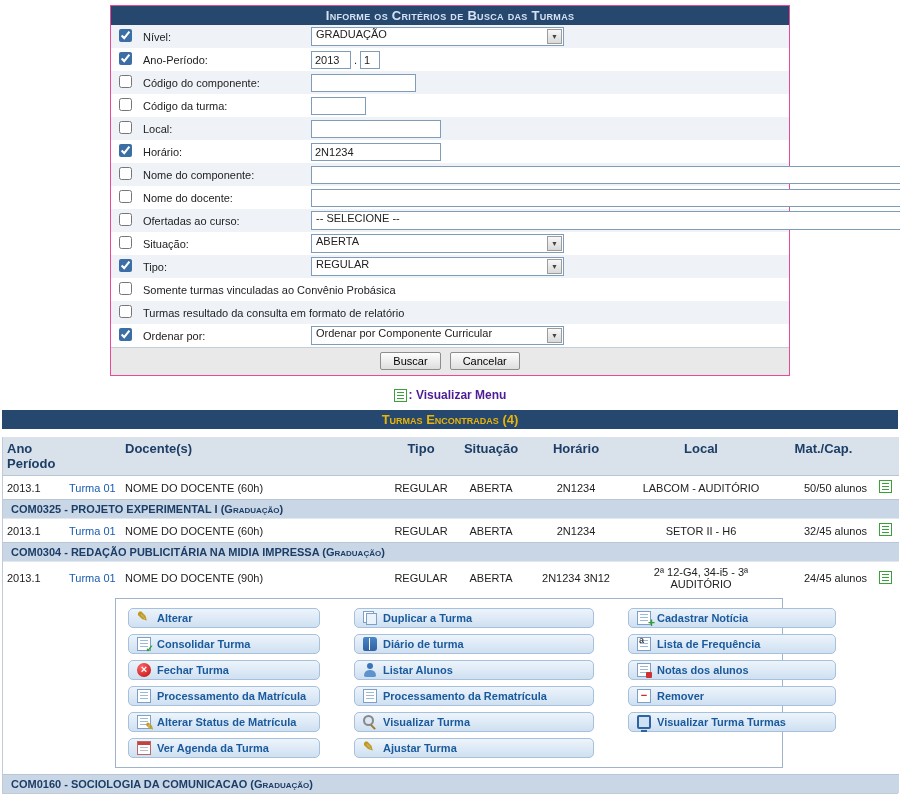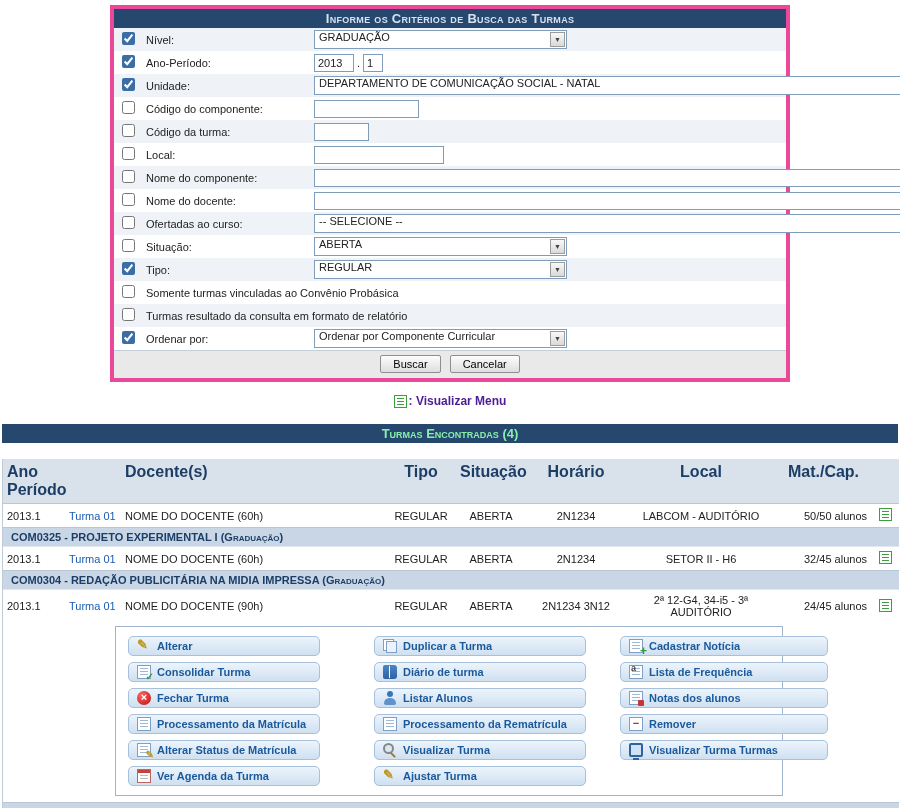--- a/index.html
+++ b/index.html
@@ -3,21 +3,21 @@
 <meta charset="utf-8">
 <style>
   * { box-sizing: border-box; }
   html,body { margin:0; padding:0; }
   body {
     width:900px; height:808px; overflow:hidden; background:#fff;
     font-family:"Liberation Sans", sans-serif; font-size:11px; color:#222;
   }
 
   
-  .form-wrap { width:680px; margin:5px auto 0; border:4px solid #ec4899; }
+  .form-wrap { width:680px; margin:5px auto 0; border:1px solid #ec4899; }
   .bar-title {
     background:#26476E; color:#D6E2F4; font-weight:bold; text-align:center;
     font-variant:small-caps; font-size:13px; letter-spacing:.3px; padding:2px 0;
   }
   .form-body .frow { display:flex; align-items:center; min-height:23px; padding:1px 8px; background:#fff; }
   .form-body .frow:nth-child(odd) { background:#EFF3F8; }
   .fcheck { width:24px; flex:0 0 24px; }
   .fcheck input { width:13px; height:13px; margin:0; accent-color:#3B6EA5; }
   .flabel { width:168px; flex:0 0 168px; }
   .ffield { display:flex; align-items:center; gap:3px; }
@@ -40,41 +40,41 @@
                background:linear-gradient(#FDFDFD,#DEDEDE); border:1px solid #8E8E8E;
                border-radius:2px; padding:2px 12px; margin:0 3px; cursor:pointer; }
 
   
   .menu-hint { text-align:center; margin:12px 0 7px; font-weight:bold; color:#4c1d95; font-size:12px; }
   .menu-hint .ic { vertical-align:-3px; margin-right:2px; }
 
   
   .tbl-wrap { width:896px; margin:0 auto; border:1px solid #C0CBD8; border-top:none; }
   table.results { width:100%; border-collapse:collapse; table-layout:fixed; }
-  .tbl-title { width:896px; margin:16px auto; background:#26476E; color:#86efac; font-weight:bold;
+  .tbl-title { width:896px; margin:8px auto; background:#26476E; color:#eab308; font-weight:bold;
                text-align:center; font-variant:small-caps; font-size:13px; padding:2px 0; }
-  th { background:#D9E1EA; color:#1C3E66; font-size:16px; text-align:center;
+  th { background:#D9E1EA; color:#1C3E66; font-size:13px; text-align:center;
        padding:4px 4px; border-bottom:1px solid #B9C6D6; vertical-align:top; }
   th.al { text-align:left; }
   td { padding:4px 4px; font-size:11px; vertical-align:middle; }
   tr.grow td { background:#C9D6E6; color:#1C3E66; font-weight:bold; font-variant:small-caps;
                padding:3px 8px; border-top:1px solid #B9C6D6; }
   tr.drow td { background:#fff; border-top:1px solid #E2E8F0; }
   td.ac { text-align:center; } td.ar { text-align:right; } td.al { text-align:left; }
   a.tlink { color:#1A5CB0; text-decoration:none;margin-top:26px; }
 
   
   tr.mrow td { background:#fff; padding:4px 8px 6px 112px; }
   .menu-box { border:1px solid #9FB4CC; background:#fff; width:668px; padding:9px 12px;
               display:flex; gap:34px; }
   .mcol { display:flex; flex-direction:column; gap:6px; }
   .mitem { display:flex; align-items:center; gap:6px; height:20px; padding:0 8px;
            background:linear-gradient(#EDF4FB,#CFE0F1); border:1px solid #A7C0DB;
            border-radius:5px; color:#1A5A9C; font-weight:bold; cursor:pointer; white-space:nowrap; }
-  .mcol1 .mitem { width:192px; } .mcol2 .mitem { width:212px;margin-left:20px; } .mcol3 .mitem { width:208px; }
+  .mcol1 .mitem { width:192px; } .mcol2 .mitem { width:240px; } .mcol3 .mitem { width:208px; }
 
   
   .ic { width:14px; height:14px; position:relative; display:inline-block; flex:0 0 14px; }
   .ic-green { width:13px; height:13px; background:#fff; border:1px solid #3AA03A; flex:0 0 13px; }
   .ic-green::after { content:""; position:absolute; left:2px; right:2px; top:2px; bottom:2px;
     background:repeating-linear-gradient(180deg,#3AA03A 0 1px,transparent 1px 3px); }
   .ic-doc { background:#fff; border:1px solid #7FA0C6; }
   .ic-doc::after { content:""; position:absolute; left:2px; right:2px; top:2px; bottom:2px;
     background:repeating-linear-gradient(180deg,#9DB9D8 0 1px,transparent 1px 3px); }
   .ic-check-ov::before { content:"✓"; position:absolute; right:-4px; bottom:-4px;
@@ -136,55 +136,52 @@
     <div class="frow">
       <span class="fcheck"><input type="checkbox" checked="" style=""></span>
       <label class="flabel">Ano-Período:</label>
       <div class="ffield">
         <input class="txt t40" value="2013" style="">
         <span>.</span>
         <input class="txt t20" value="1" style="">
       </div>
     </div>
 
+
+    <div class="frow">
+      <span class="fcheck"><input type="checkbox" style=""></span>
+      <label class="flabel">Código do componente:</label>
+      <div class="ffield">
+        <input class="txt t105" value="" style="">
+      </div>
+    </div>
+
+    <div class="frow">
+      <span class="fcheck"><input type="checkbox" style=""></span>
+      <label class="flabel">Código da turma:</label>
+      <div class="ffield">
+        <input class="txt t55" value="" style="">
+      </div>
+    </div>
+
+    <div class="frow">
+      <span class="fcheck"><input type="checkbox" style=""></span>
+      <label class="flabel">Local:</label>
+      <div class="ffield">
+        <input class="txt t130" value="" style="">
+      </div>
+    </div>
+
     <div class="frow">
       <span class="fcheck"><input type="checkbox" checked="" style=""></span>
-      <label class="flabel">Unidade:</label>
-      <div class="ffield">
-        <div class="sel w610">
-          <span class="sel-text">DEPARTAMENTO DE COMUNICAÇÃO SOCIAL - NATAL</span>
-          <span class="sel-btn">▼</span>
-        </div>
-      </div>
-    </div>
-
-    <div class="frow">
-      <span class="fcheck"><input type="checkbox" style=""></span>
-      <label class="flabel">Código do componente:</label>
-      <div class="ffield">
-        <input class="txt t105" value="" style="">
-      </div>
-    </div>
-
-    <div class="frow">
-      <span class="fcheck"><input type="checkbox" style=""></span>
-      <label class="flabel">Código da turma:</label>
-      <div class="ffield">
-        <input class="txt t55" value="" style="">
-      </div>
-    </div>
-
-    <div class="frow">
-      <span class="fcheck"><input type="checkbox" style=""></span>
-      <label class="flabel">Local:</label>
-      <div class="ffield">
-        <input class="txt t130" value="" style="">
-      </div>
-    </div>
-
+      <label class="flabel">Horário:</label>
+      <div class="ffield">
+        <input class="txt t130" value="2N1234" style="">
+      </div>
+    </div>
 
     <div class="frow">
       <span class="fcheck"><input type="checkbox" style=""></span>
       <label class="flabel">Nome do componente:</label>
       <div class="ffield">
         <input class="txt t590" value="" style="">
       </div>
     </div>
 
     <div class="frow">

